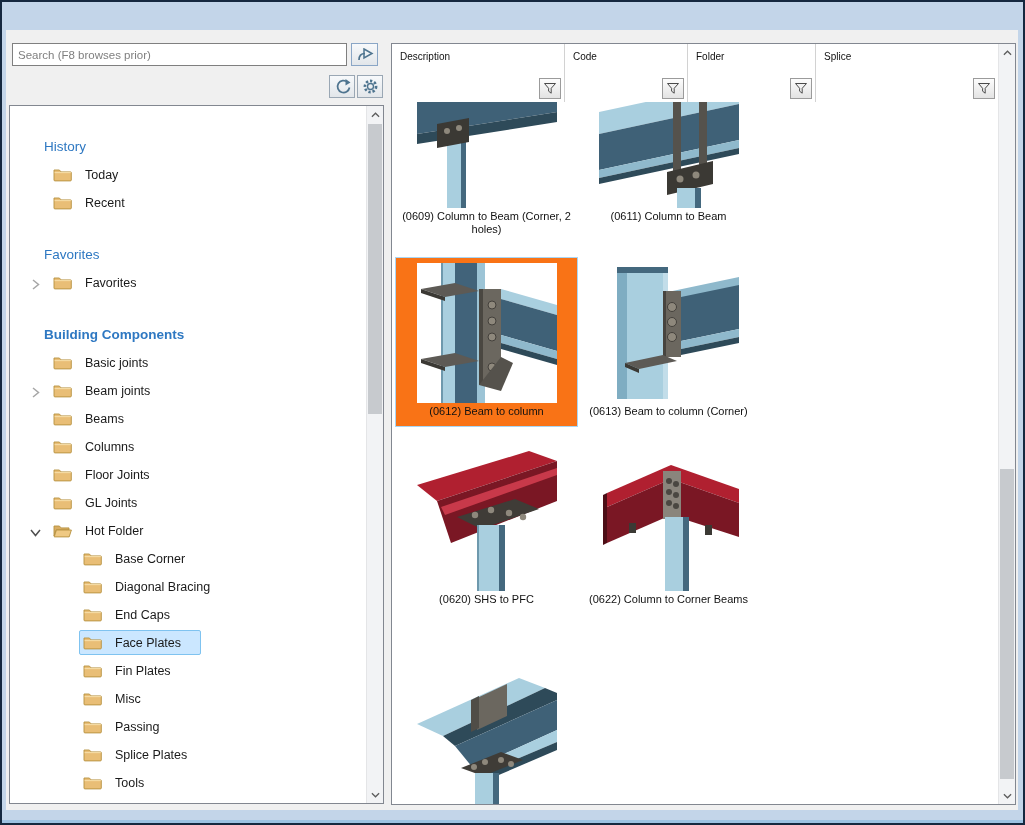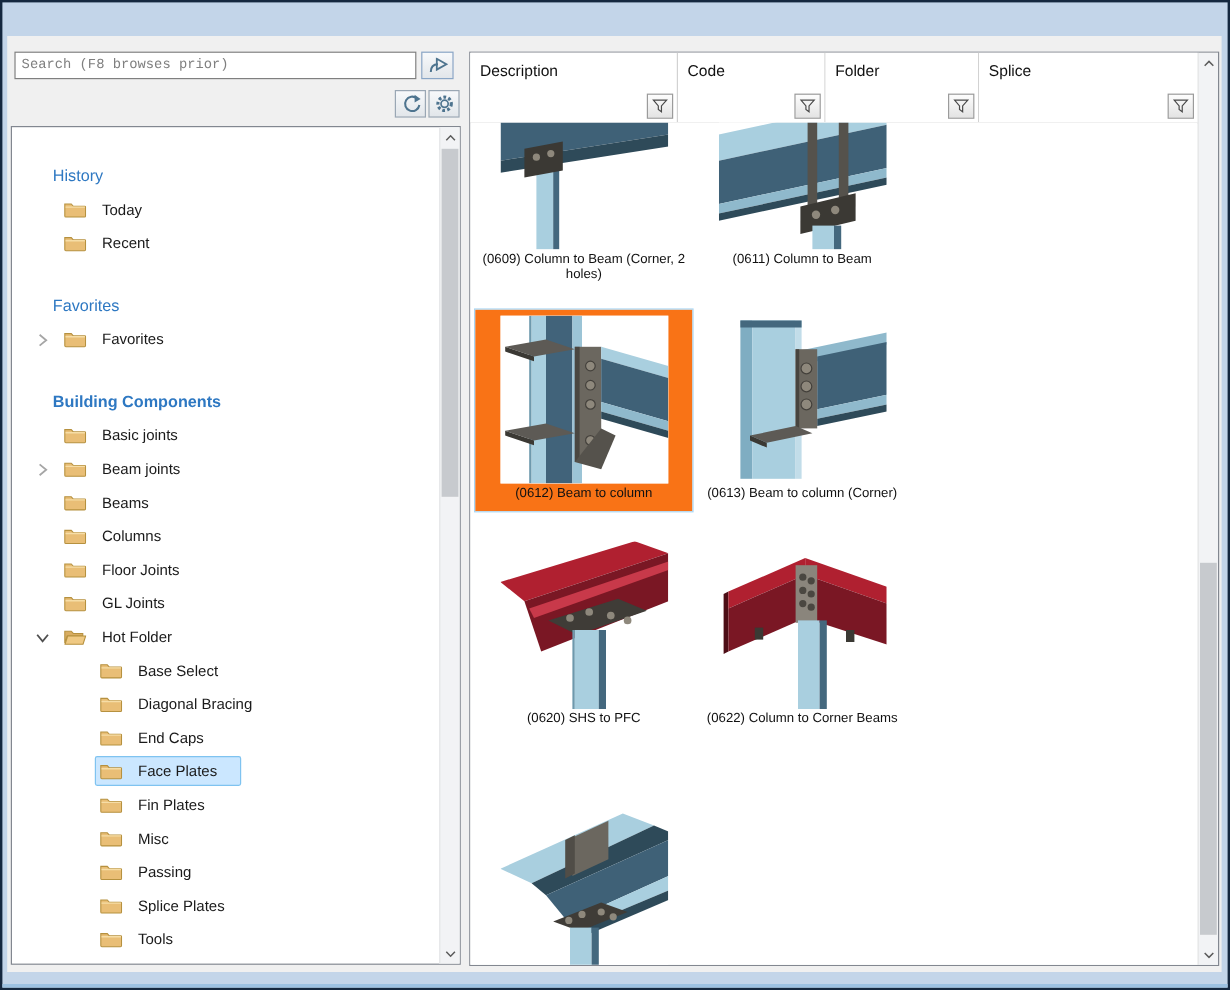--- a/index.html
+++ b/index.html
@@ -9,21 +9,21 @@
   .titlebar{position:absolute;top:0;left:0;right:0;height:28px;background:linear-gradient(#e7effa,#bcd1e8);display:flex;align-items:center;padding:0 6px;box-sizing:border-box;}
   .title{font-size:12px;color:#141414;padding-left:6px;}
   .tb-buttons{margin-left:auto;display:flex;gap:4px;}
   .tb-btn{width:30px;height:21px;background:linear-gradient(#f0f5fc,#cfdff0);border:1px solid #8fa9c9;border-radius:2px;display:flex;align-items:center;justify-content:center;padding:0;cursor:pointer;}
   .tb-btn svg{stroke:#44618c;fill:none;stroke-width:1.6;}
 
   .content{position:absolute;top:28px;left:4px;right:5px;bottom:13px;background:#f0f0f0;}
 
   
   .left-pane{position:absolute;left:0;top:0;width:384px;bottom:0;}
-  .search{position:absolute;left:6px;top:13px;width:335px;height:23px;border:1px solid #7f7f7f;font-size:11.5px;padding:0 5px;box-sizing:border-box;color:#222;font-family:Liberation Mono, monospace;}
+  .search{position:absolute;left:6px;top:13px;width:335px;height:23px;border:1px solid #7f7f7f;font-size:11.5px;padding:0 5px;box-sizing:border-box;color:#222;font-family:Liberation Sans, sans-serif;}
   .search::placeholder{color:#7f7f7f;}
   .sq-btn{position:absolute;background:linear-gradient(#f7f9fb,#e2e6ea);border:1px solid #9aa7b4;display:flex;align-items:center;justify-content:center;padding:0;cursor:pointer;}
   .go-btn{left:345px;top:13px;width:27px;height:23px;border-color:#8aa6c6;}
   .refresh-btn{left:323px;top:45px;width:26px;height:23px;}
   .gear-btn{left:351px;top:45px;width:26px;height:23px;}
   .sq-btn svg{stroke:#4e748f;fill:none;}
 
   .tree-box{position:absolute;left:3px;top:75px;width:375px;bottom:6px;background:#fff;border:1px solid #828790;box-sizing:border-box;}
   .tree-scroll{position:absolute;left:0;top:0;right:17px;bottom:0;overflow:hidden;padding-top:26px;box-sizing:border-box;}
   .t-sec{height:30px;line-height:30px;padding-left:34px;color:#2e78c2;font-size:13.5px;}
@@ -43,21 +43,21 @@
   .sb-btn{position:absolute;left:0;width:16px;height:17px;display:flex;align-items:center;justify-content:center;cursor:pointer;}
   .sb-up{top:0;}.sb-down{bottom:0;}
   .sb-btn svg{width:9px;height:6px;stroke:#5c5c5c;fill:none;stroke-width:1.4;}
   .sb-thumb{position:absolute;left:1px;width:14px;background:#c7cace;cursor:pointer;}
 
   
   .right-pane{position:absolute;left:385px;top:13px;right:2px;bottom:5px;background:#fff;border:1px solid #828790;box-sizing:border-box;}
   .header-row{position:absolute;top:0;left:0;right:17px;height:58px;display:flex;border-bottom:1px solid #9a9a9a;background:#fff;}
   .hcell{position:relative;box-sizing:border-box;border-right:1px solid #d2d2d2;background:#fff;cursor:pointer;}
   .hcell:last-child{border-right:none;flex:1;}
-  .hcell .hlbl{position:absolute;left:8px;top:7px;font-size:13px;color:#111;}
+  .hcell .hlbl{position:absolute;left:8px;top:7px;font-size:10px;color:#111;}
   .fbtn{position:absolute;right:3px;bottom:3px;width:22px;height:21px;background:linear-gradient(#fdfdfd,#e3e3e3);border:1px solid #9b9b9b;display:flex;align-items:center;justify-content:center;padding:0;cursor:pointer;}
   .grid{position:absolute;top:58px;left:0;right:17px;bottom:0;overflow:hidden;background:#fff;}
   .cell{position:absolute;width:181px;cursor:pointer;}
   .cell.sel{background:#f97316;outline:1px solid #a9d6f4;}
   .thumbbox{width:140px;height:140px;margin:5px auto 0;overflow:hidden;background:#fff;}
   .cell.row1 .thumbbox{height:106px;margin-top:0;}
   .cell.row1 .thumbbox svg{margin-top:-34px;}
   .caption{width:178px;margin:2px auto 0;text-align:center;font-size:11px;color:#111;line-height:1.18;}
 </style>
 </head>
@@ -172,21 +172,21 @@
     <path d="M1,3 h5.4 l1.7,1.9 H16 V7 H3 L1,13 Z" fill="#d9ad62" stroke="#b6913f" stroke-width="0.9"></path>
     <path d="M3.4,7 H18.4 L16.2,13.9 H1.2 Z" fill="#efc983" stroke="#b6913f" stroke-width="0.9"></path>
   </svg></span>
               <span class="lbl">Hot Folder</span>
             </div>
             <div class="t-row lvl1">
               <span class="folder"><svg viewBox="0 0 19 15" width="19" height="15">
     <path d="M1,3 h5.4 l1.7,1.9 H17.6 a.7.7 0 0 1 .7.7 V13 a.9.9 0 0 1 -.9.9 H1.9 A.9.9 0 0 1 1,13 Z" fill="#e9be76" stroke="#b6913f" stroke-width="0.9"></path>
     <path d="M1.6,5.6 H17.8" stroke="#f6dda6" stroke-width="1.1" fill="none"></path>
   </svg></span>
-              <span class="lbl">Base Select</span>
+              <span class="lbl">Base Corner</span>
             </div>
             <div class="t-row lvl1">
               <span class="folder"><svg viewBox="0 0 19 15" width="19" height="15">
     <path d="M1,3 h5.4 l1.7,1.9 H17.6 a.7.7 0 0 1 .7.7 V13 a.9.9 0 0 1 -.9.9 H1.9 A.9.9 0 0 1 1,13 Z" fill="#e9be76" stroke="#b6913f" stroke-width="0.9"></path>
     <path d="M1.6,5.6 H17.8" stroke="#f6dda6" stroke-width="1.1" fill="none"></path>
   </svg></span>
               <span class="lbl">Diagonal Bracing</span>
             </div>
             <div class="t-row lvl1">
               <span class="folder"><svg viewBox="0 0 19 15" width="19" height="15">

